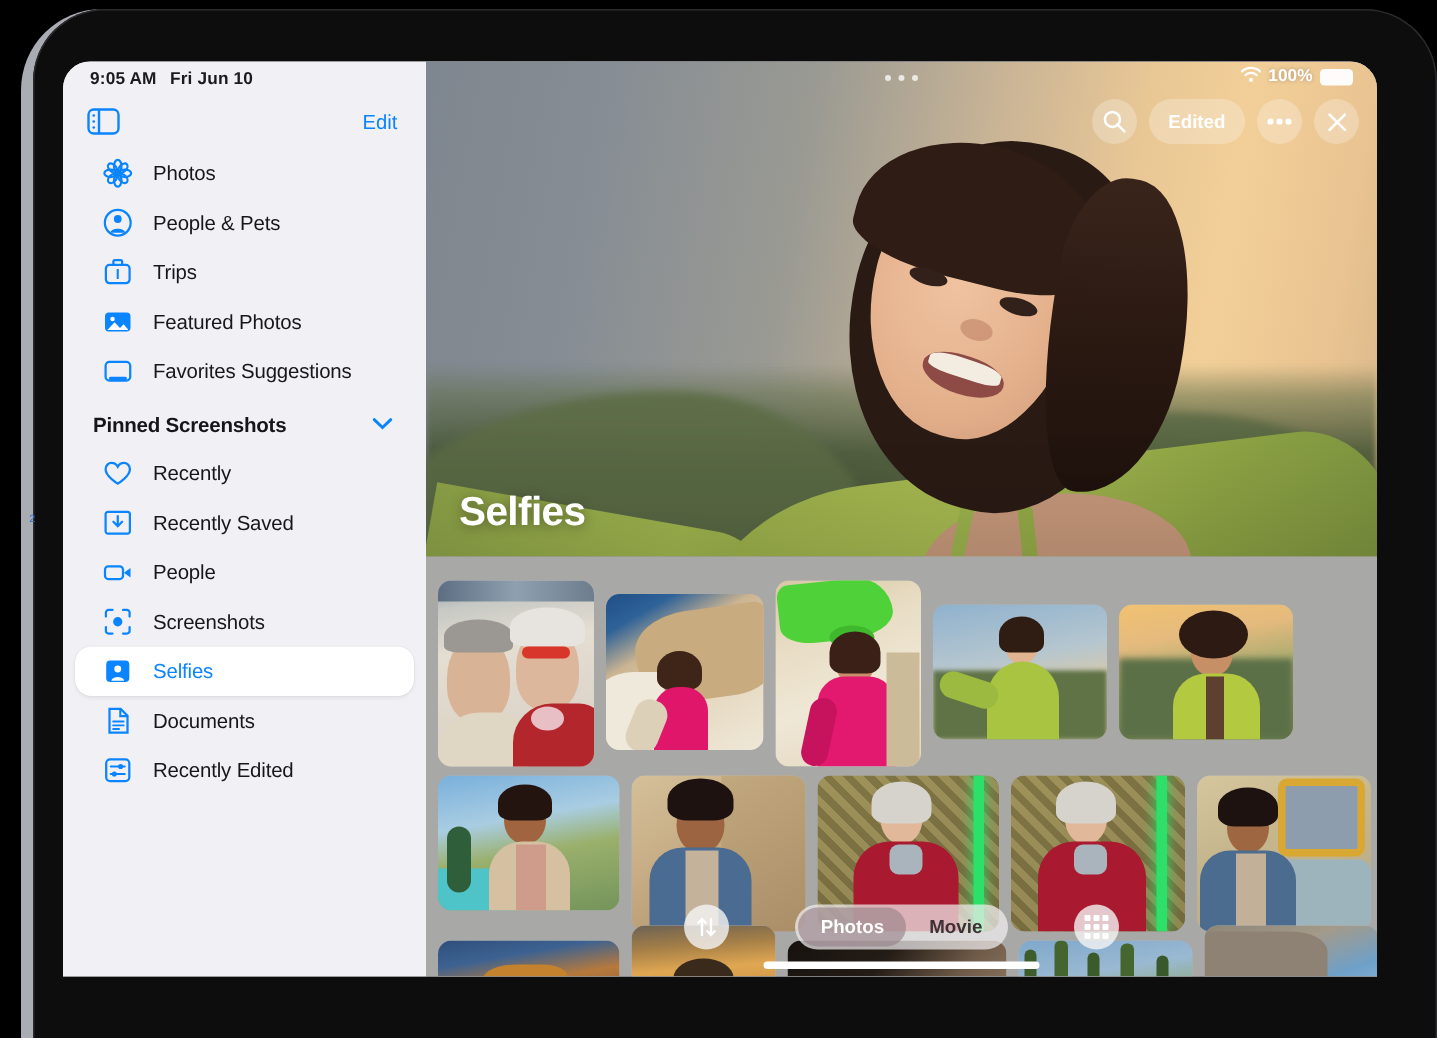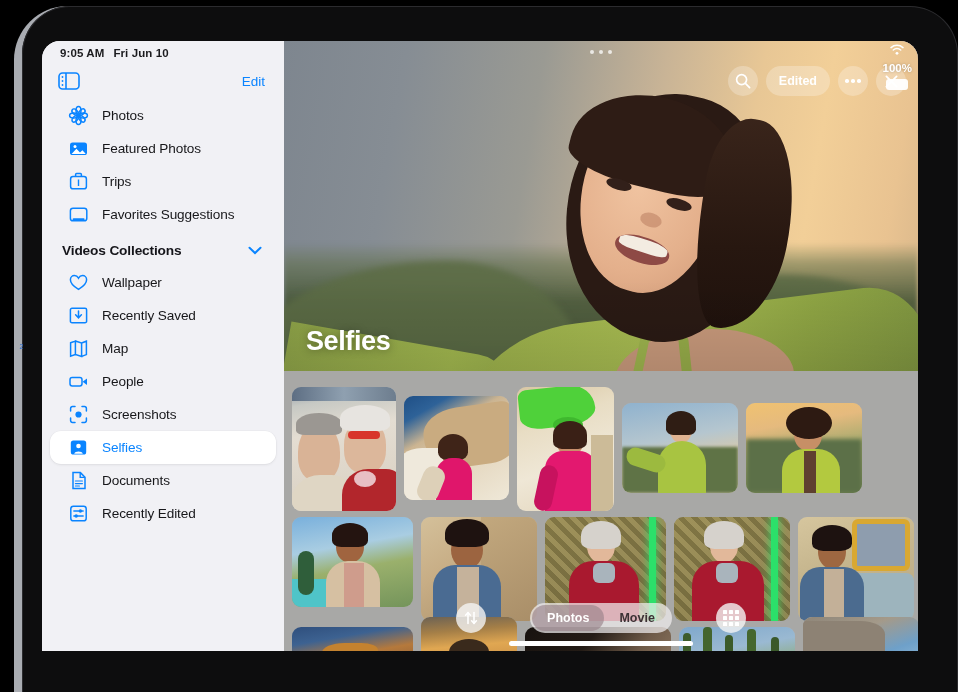--- a/index.html
+++ b/index.html
@@ -299,26 +299,25 @@
   #hero-shade {
     position: absolute;
     left: 0; right: 0; bottom: 0; height: 90px;
     background: linear-gradient(180deg, rgba(0,0,0,0) 0%, rgba(0,0,0,0.12) 100%);
     pointer-events: none;
   }
 
   
   #status-bar-right {
     position: absolute;
-    right: 6px; top: 3px;
+    right: 16px; top: 3px;
     display: flex; align-items: center; gap: 5px;
     font-size: 11.5px; font-weight: bold; color: #ffffff;
     text-shadow: 0 0 3px rgba(0,0,0,0.25);
     z-index: 6;
-    flex-direction: column;
   }
   #battery-shell {
     width: 22px; height: 11px;
     border-radius: 3px;
     background: #ffffff;
     opacity: 0.95;
   }
   #drag-handle {
     position: absolute;
     left: 50%; top: 9px;
@@ -479,90 +478,92 @@
                 <ellipse cx="14" cy="7" rx="2.3" ry="3.6" transform="rotate(45 14 7)"></ellipse>
                 <ellipse cx="7" cy="14" rx="2.3" ry="3.6" transform="rotate(45 7 14)"></ellipse>
               </g>
               <circle cx="10.5" cy="10.5" r="1.6" fill="#0a84ff"></circle>
             </svg>
           </span>
           <span class="lbl">Photos</span>
         </div>
 
 
-
+        <div class="side-row">
+          <span class="ico">
+            <svg width="21" height="21" viewBox="0 0 21 21">
+              <circle cx="10.5" cy="10.5" r="8.6" fill="none" stroke="#0a84ff" stroke-width="1.5"></circle>
+              <circle cx="10.5" cy="8" r="2.6" fill="#0a84ff"></circle>
+              <path d="M5.4 17.2 C6.4 13.6 14.6 13.6 15.6 17.2 Z" fill="#0a84ff"></path>
+            </svg>
+          </span>
+          <span class="lbl">People &amp; Pets</span>
+        </div>
+
+
+        <div class="side-row">
+          <span class="ico">
+            <svg width="21" height="21" viewBox="0 0 21 21">
+              <rect x="2.6" y="5.6" width="15.8" height="12.2" rx="2.4" fill="none" stroke="#0a84ff" stroke-width="1.5"></rect>
+              <path d="M7.6 5.4 L7.6 3.4 A1 1 0 0 1 8.6 2.4 L12.4 2.4 A1 1 0 0 1 13.4 3.4 L13.4 5.4" fill="none" stroke="#0a84ff" stroke-width="1.5"></path>
+              <line x1="10.5" y1="8.4" x2="10.5" y2="15" stroke="#0a84ff" stroke-width="1.4"></line>
+            </svg>
+          </span>
+          <span class="lbl">Trips</span>
+        </div>
 
         <div class="side-row">
           <span class="ico">
             <svg width="21" height="21" viewBox="0 0 21 21">
               <rect x="2" y="4.4" width="17" height="12.6" rx="2.6" fill="#0a84ff"></rect>
               <circle cx="7" cy="8.6" r="1.5" fill="#ffffff"></circle>
               <path d="M3.6 16 L8.4 10.8 L12 14.6 L14.4 12.2 L17.4 15.6 L17.4 16 Z" fill="#ffffff"></path>
             </svg>
           </span>
           <span class="lbl">Featured Photos</span>
         </div>
 
         <div class="side-row">
           <span class="ico">
             <svg width="21" height="21" viewBox="0 0 21 21">
-              <rect x="2.6" y="5.6" width="15.8" height="12.2" rx="2.4" fill="none" stroke="#0a84ff" stroke-width="1.5"></rect>
-              <path d="M7.6 5.4 L7.6 3.4 A1 1 0 0 1 8.6 2.4 L12.4 2.4 A1 1 0 0 1 13.4 3.4 L13.4 5.4" fill="none" stroke="#0a84ff" stroke-width="1.5"></path>
-              <line x1="10.5" y1="8.4" x2="10.5" y2="15" stroke="#0a84ff" stroke-width="1.4"></line>
-            </svg>
-          </span>
-          <span class="lbl">Trips</span>
-        </div>
-
-        <div class="side-row">
-          <span class="ico">
-            <svg width="21" height="21" viewBox="0 0 21 21">
               <rect x="2.4" y="4.2" width="16.4" height="12.6" rx="2.6" fill="none" stroke="#0a84ff" stroke-width="1.5"></rect>
               <rect x="4.6" y="14.2" width="12" height="2.2" rx="1" fill="#0a84ff"></rect>
             </svg>
           </span>
           <span class="lbl">Favorites Suggestions</span>
         </div>
 
         <div class="group-header">
-          <span class="gh-title">Videos Collections</span>
+          <span class="gh-title">Pinned Screenshots</span>
           <span>
             <svg width="14" height="9" viewBox="0 0 14 9">
               <path d="M1.5 1.8 L7 7 L12.5 1.8" fill="none" stroke="#0a84ff" stroke-width="2" stroke-linecap="round"></path>
             </svg>
           </span>
         </div>
 
         <div class="side-row">
           <span class="ico">
             <svg width="21" height="21" viewBox="0 0 21 21">
               <path d="M10.5 17.4 C10.5 17.4 2.4 12.6 2.4 7.8 C2.4 5.3 4.3 3.6 6.4 3.6 C8.1 3.6 9.7 4.8 10.5 6.2 C11.3 4.8 12.9 3.6 14.6 3.6 C16.7 3.6 18.6 5.3 18.6 7.8 C18.6 12.6 10.5 17.4 10.5 17.4 Z" fill="none" stroke="#0a84ff" stroke-width="1.5"></path>
             </svg>
           </span>
-          <span class="lbl">Wallpaper</span>
+          <span class="lbl">Recently</span>
         </div>
 
         <div class="side-row">
           <span class="ico">
             <svg width="21" height="21" viewBox="0 0 21 21">
               <path d="M4 3.2 L17 3.2 A1.6 1.6 0 0 1 18.6 4.8 L18.6 16.2 A1.6 1.6 0 0 1 17 17.8 L4 17.8 A1.6 1.6 0 0 1 2.4 16.2 L2.4 4.8 A1.6 1.6 0 0 1 4 3.2 Z" fill="none" stroke="#0a84ff" stroke-width="1.5"></path>
               <path d="M10.5 6 L10.5 12.4 M7.6 9.8 L10.5 12.8 L13.4 9.8" fill="none" stroke="#0a84ff" stroke-width="1.5" stroke-linecap="round"></path>
             </svg>
           </span>
           <span class="lbl">Recently Saved</span>
         </div>
 
-        <div class="side-row">
-          <span class="ico">
-            <svg width="21" height="21" viewBox="0 0 21 21">
-              <path d="M2.6 4.8 L7.4 3 L7.4 16.4 L2.6 18.2 Z M7.4 3 L13.6 5 L13.6 18.4 L7.4 16.4 Z M13.6 5 L18.4 3.2 L18.4 16.6 L13.6 18.4 Z" fill="none" stroke="#0a84ff" stroke-width="1.5"></path>
-            </svg>
-          </span>
-          <span class="lbl">Map</span>
-        </div>
 
         <div class="side-row">
           <span class="ico">
             <svg width="21" height="21" viewBox="0 0 21 21">
               <rect x="2" y="6.6" width="12" height="8.4" rx="2.2" fill="none" stroke="#0a84ff" stroke-width="1.5"></rect>
               <path d="M14.6 10.8 L19 7.6 L19 14 L14.6 10.8 Z" fill="#0a84ff"></path>
             </svg>
           </span>
           <span class="lbl">People</span>
         </div>

